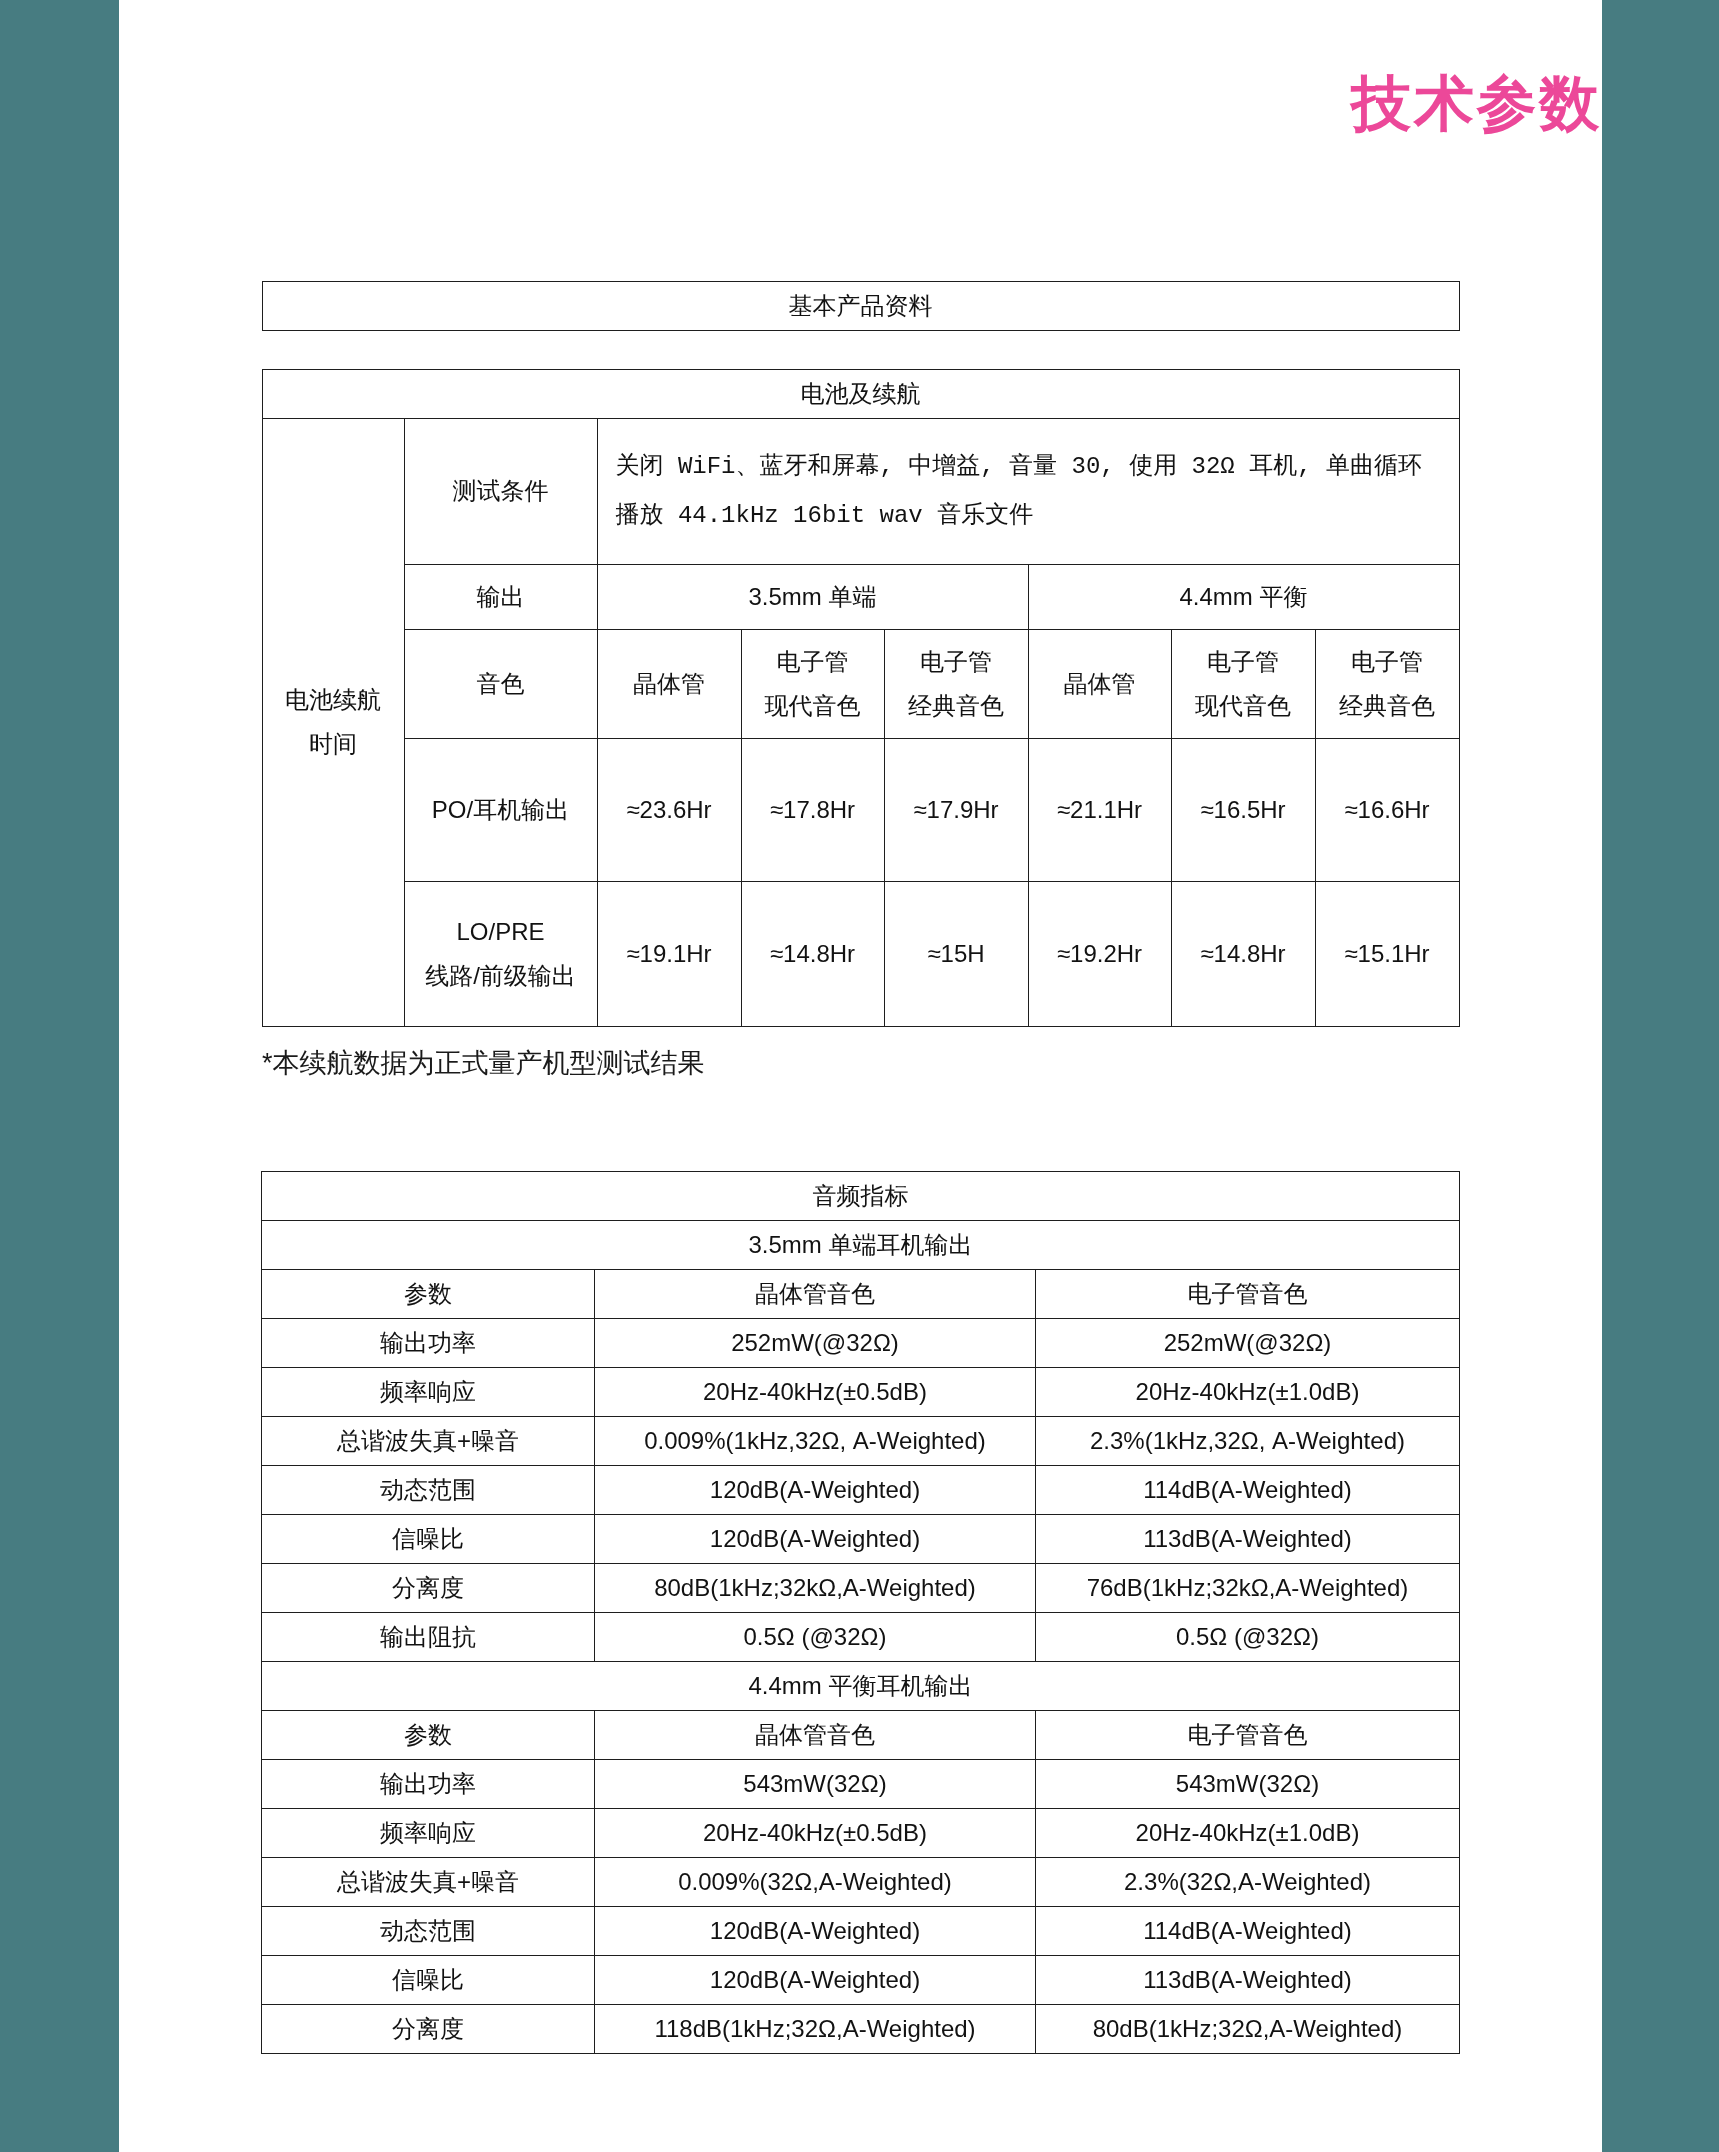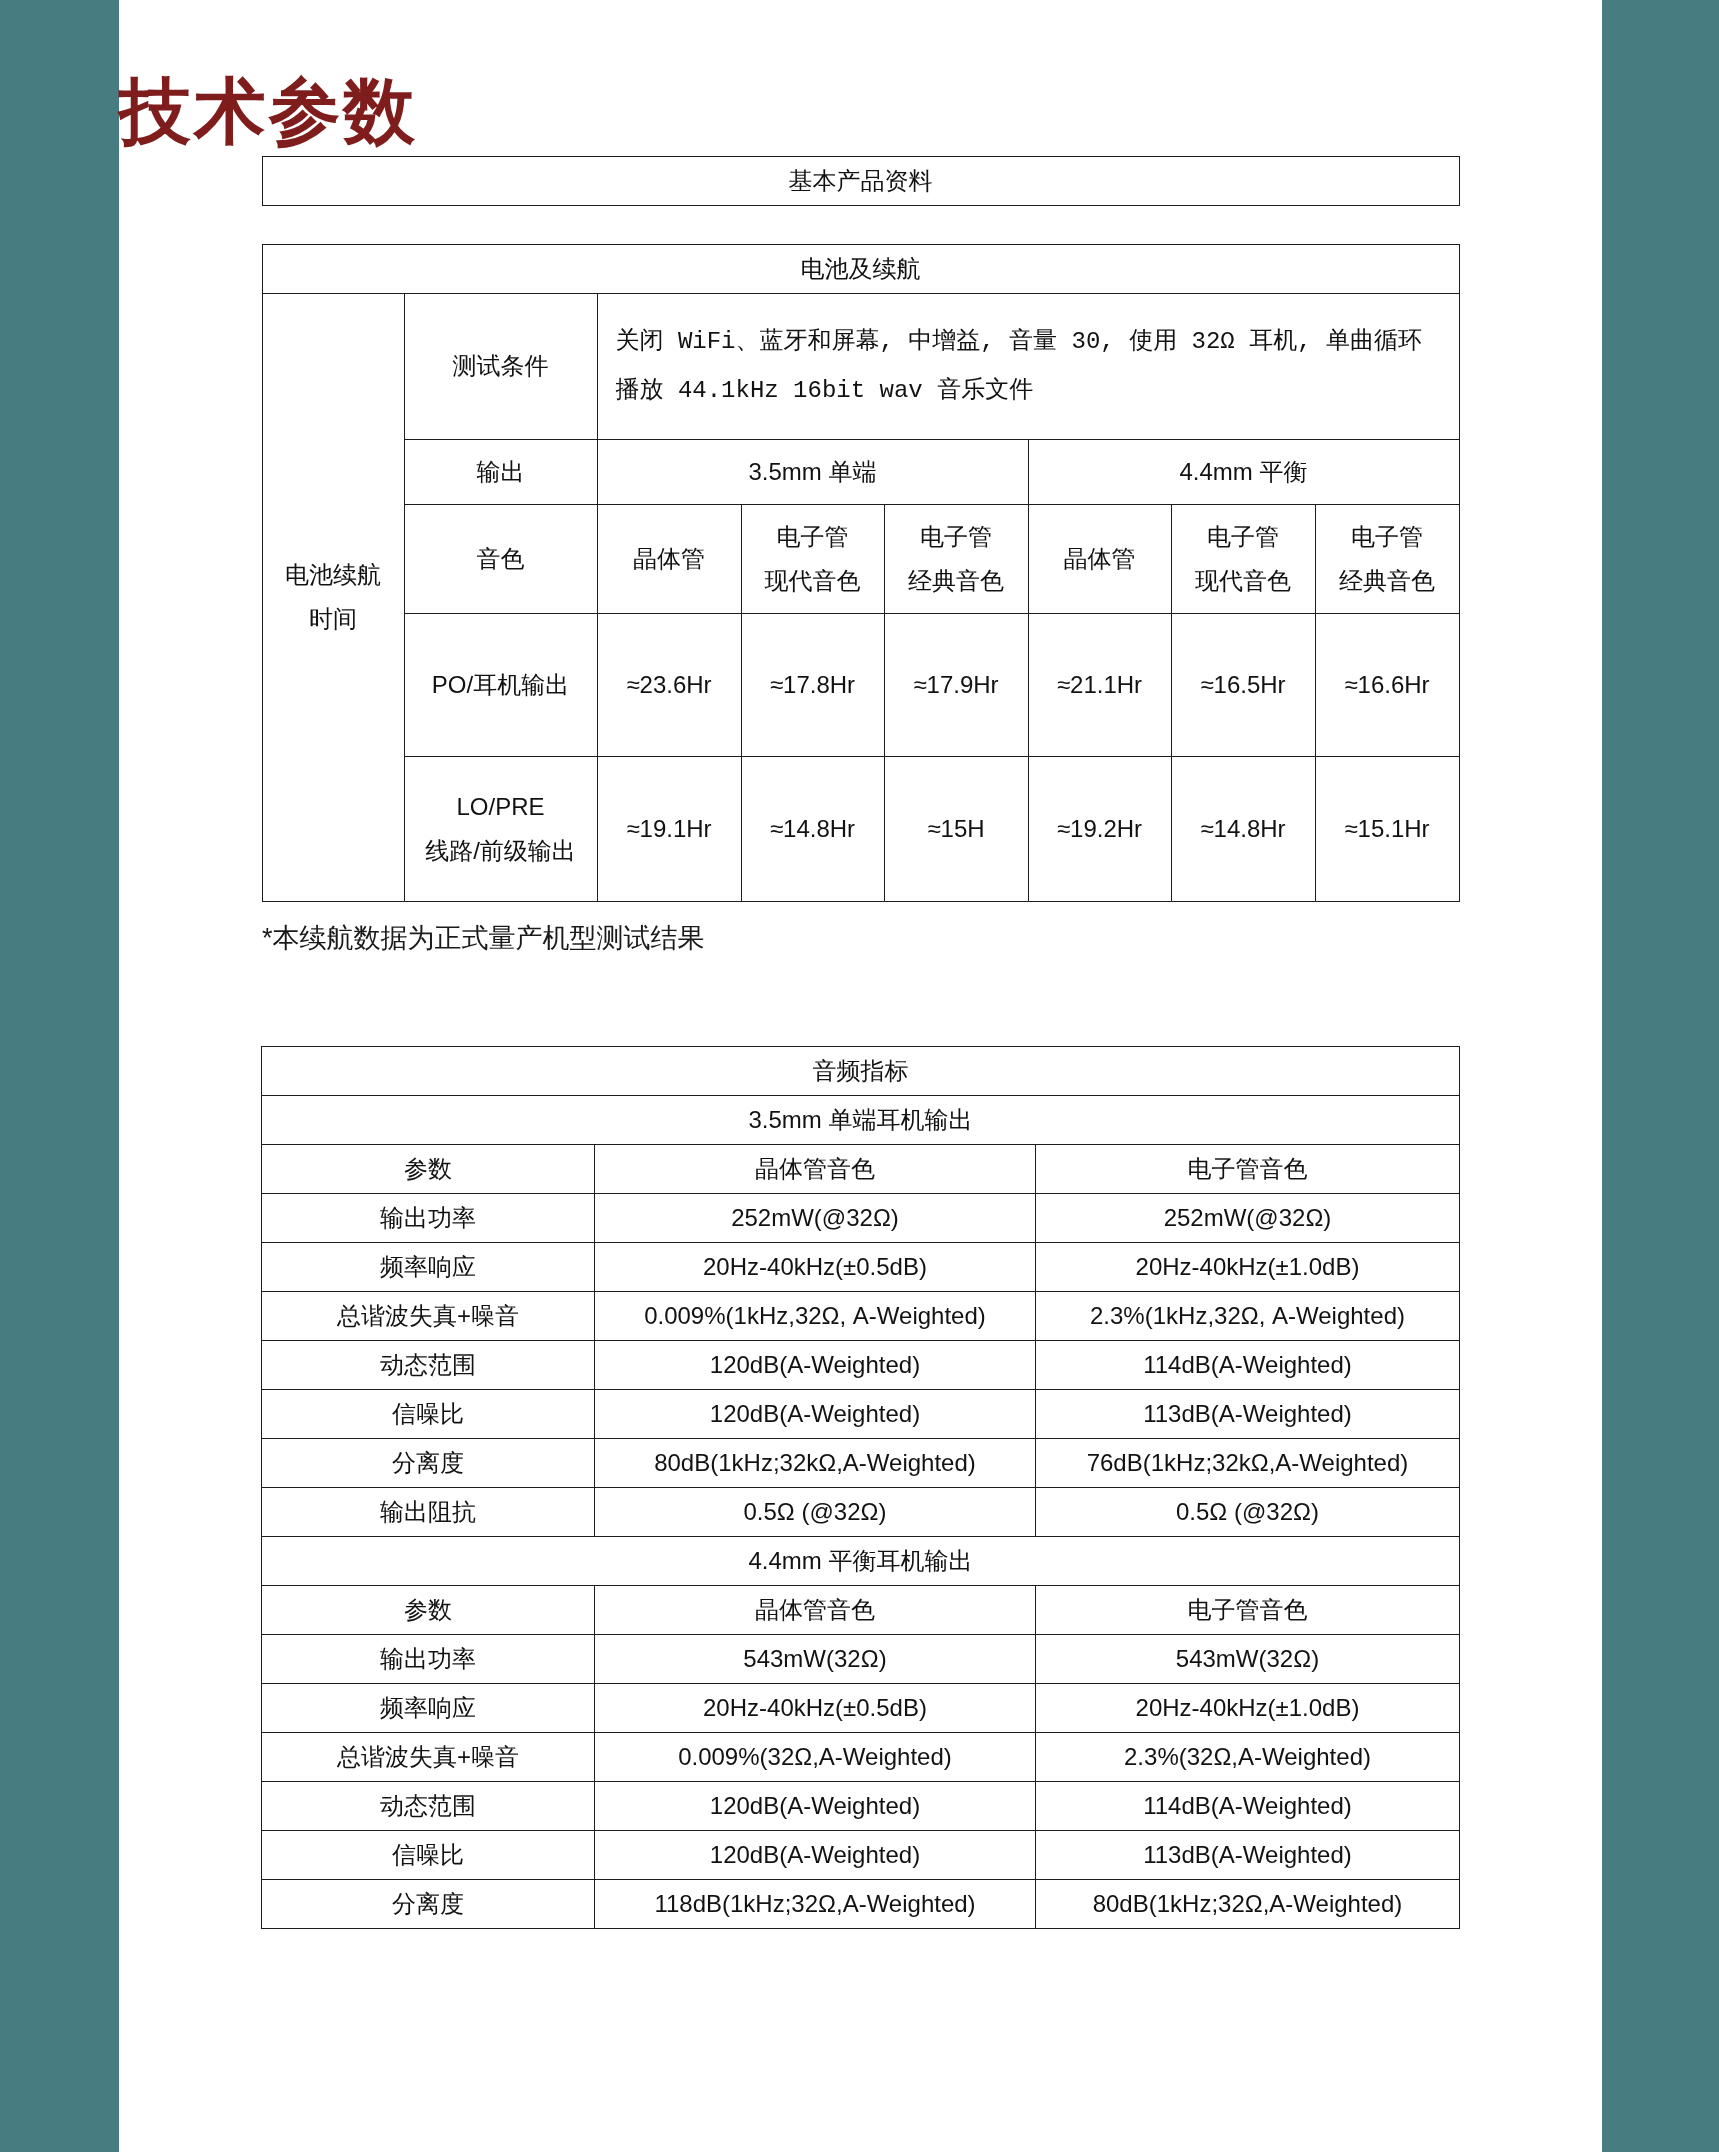--- a/index.html
+++ b/index.html
@@ -7,36 +7,36 @@
   body {
     width:1720px; height:2152px; position:relative; overflow:hidden;
     font-family:"Liberation Sans","DejaVu Sans",sans-serif; color:#111;
   }
   .accent-bar { position:absolute; top:0; bottom:0; background:#477C81; }
   .accent-bar.left  { left:0; width:119px; }
   .accent-bar.right { right:0; width:118px; }
   .content { position:absolute; left:119px; right:118px; top:0; bottom:0; }
 
   .title {
-    text-align:left; margin-top:66px; font-size:72px; line-height:1.25;
-    font-weight:bold; color:#7f1d1d; letter-spacing:2.7px;
+    text-align:right; margin-top:66px; font-size:60px; line-height:1.25;
+    font-weight:bold; color:#ec4899; letter-spacing:2.7px;
   }
 
   table {
     border-collapse:collapse; width:1197px; margin:0 auto; table-layout:fixed;
   }
   td {
     border:1.8px solid #1e1e1e; text-align:center; vertical-align:middle;
     font-size:24px; line-height:1.85; padding:1.8px 9px; color:#121212;
   }
   .hdr { font-weight:400; }
   .bl { display:block; }
   .left-text { text-align:left; padding:9px 18px; line-height:2.05;font-family:Liberation Mono, monospace; }
 
-  .tbl-basic   { }
+  .tbl-basic   { margin-top:140px; }
   .tbl-battery { margin-top:38px;padding-left:24px; }
   .tbl-audio   { margin-top:90px; }
 
   .r45{height:40px} .r163{height:146px} .r73{height:65px} .r122{height:109px}
   .r160{height:143px} .r162{height:145px}
   .r50{height:45px} .r52{height:47px} .r49{height:44px}
 
   .note-wrap { width:1197px; margin:18px auto 0 auto; }
   .note { font-size:27px; color:#1a1a1a; text-align:left; }
 </style>

